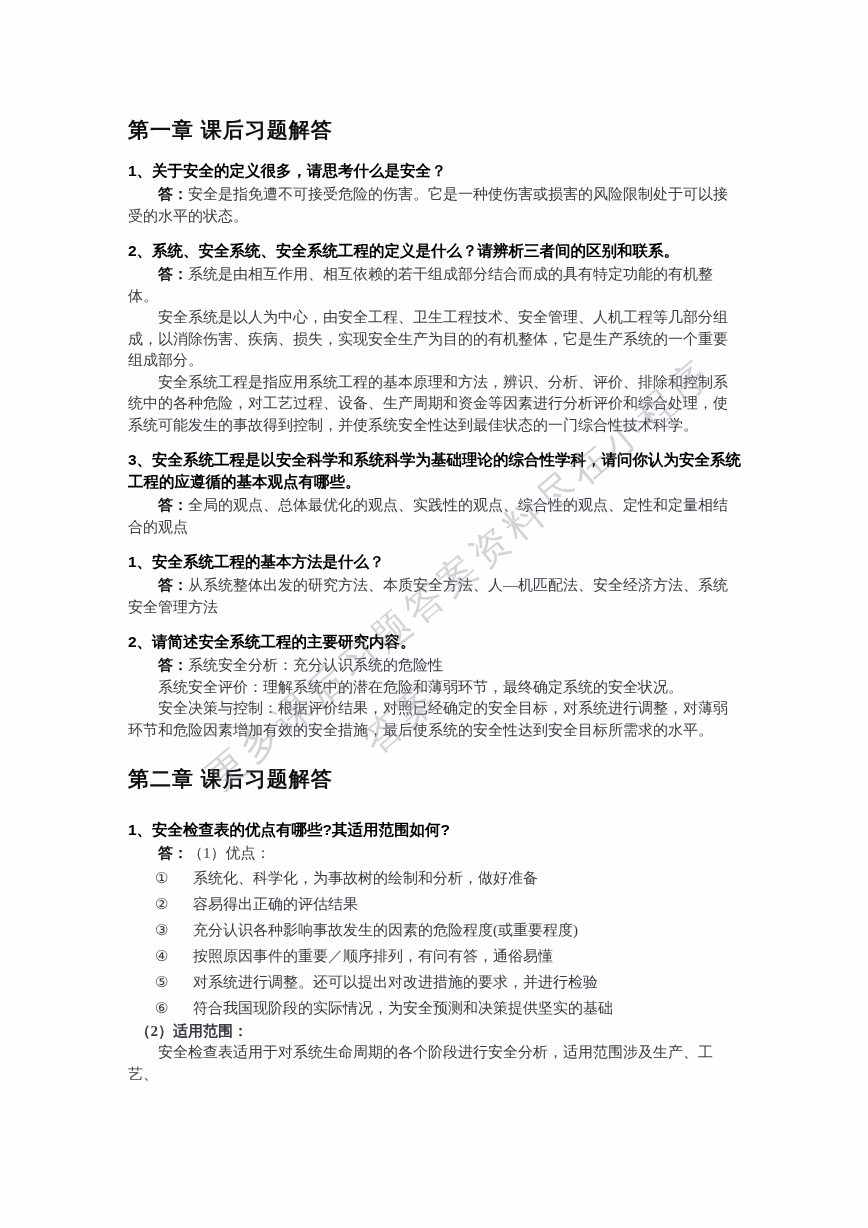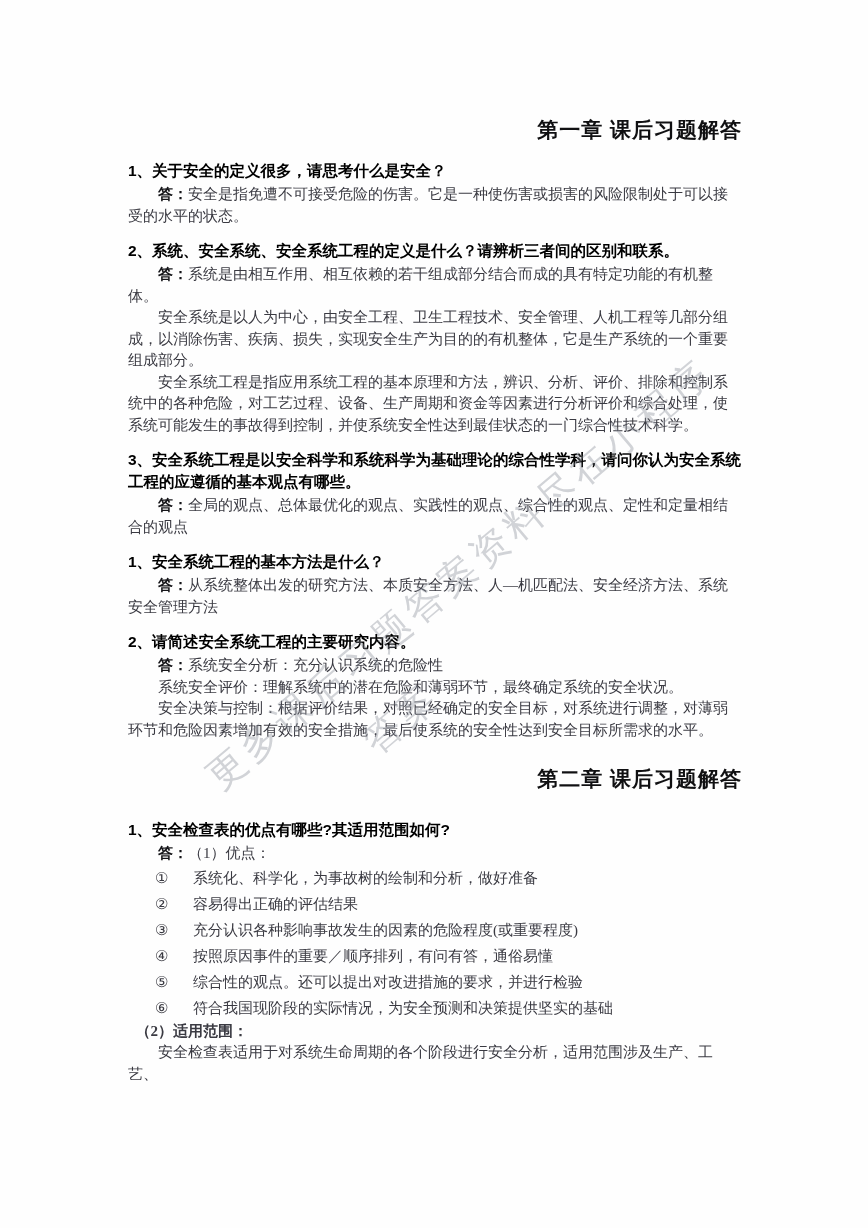--- a/index.html
+++ b/index.html
@@ -17,21 +17,21 @@
     top: 116px;
     width: 614px;
     color: #3a3a42;
   }
   .chapter-title {
     font-family: "Liberation Sans", "DejaVu Sans", sans-serif;
     font-weight: bold;
     font-size: 21px;
     line-height: 28px;
     color: #101012;
-    text-align: right;
+    text-align: left;
     letter-spacing: 1px;
     margin: 0 0 16px 0;
   }
   .chapter-title.second { margin-top: 24px; margin-bottom: 26px; }
   .qa { margin: 0; }
   .question {
     font-family: "Liberation Sans", "DejaVu Sans", sans-serif;
     font-weight: bold;
     font-size: 15.5px;
     line-height: 22px;
@@ -158,21 +158,21 @@
         <div class="list-row">
           <span class="marker">③</span>
           <span class="ltext">充分认识各种影响事故发生的因素的危险程度(或重要程度)</span>
         </div>
         <div class="list-row">
           <span class="marker">④</span>
           <span class="ltext">按照原因事件的重要／顺序排列，有问有答，通俗易懂</span>
         </div>
         <div class="list-row">
           <span class="marker">⑤</span>
-          <span class="ltext">综合性的观点。还可以提出对改进措施的要求，并进行检验</span>
+          <span class="ltext">对系统进行调整。还可以提出对改进措施的要求，并进行检验</span>
         </div>
         <div class="list-row">
           <span class="marker">⑥</span>
           <span class="ltext">符合我国现阶段的实际情况，为安全预测和决策提供坚实的基础</span>
         </div>
       </div>
       <div class="answer">
         <p class="small-indent">（2）适用范围：</p>
         <p>安全检查表适用于对系统生命周期的各个阶段进行安全分析，适用范围涉及生产、工艺、</p>
       </div>

